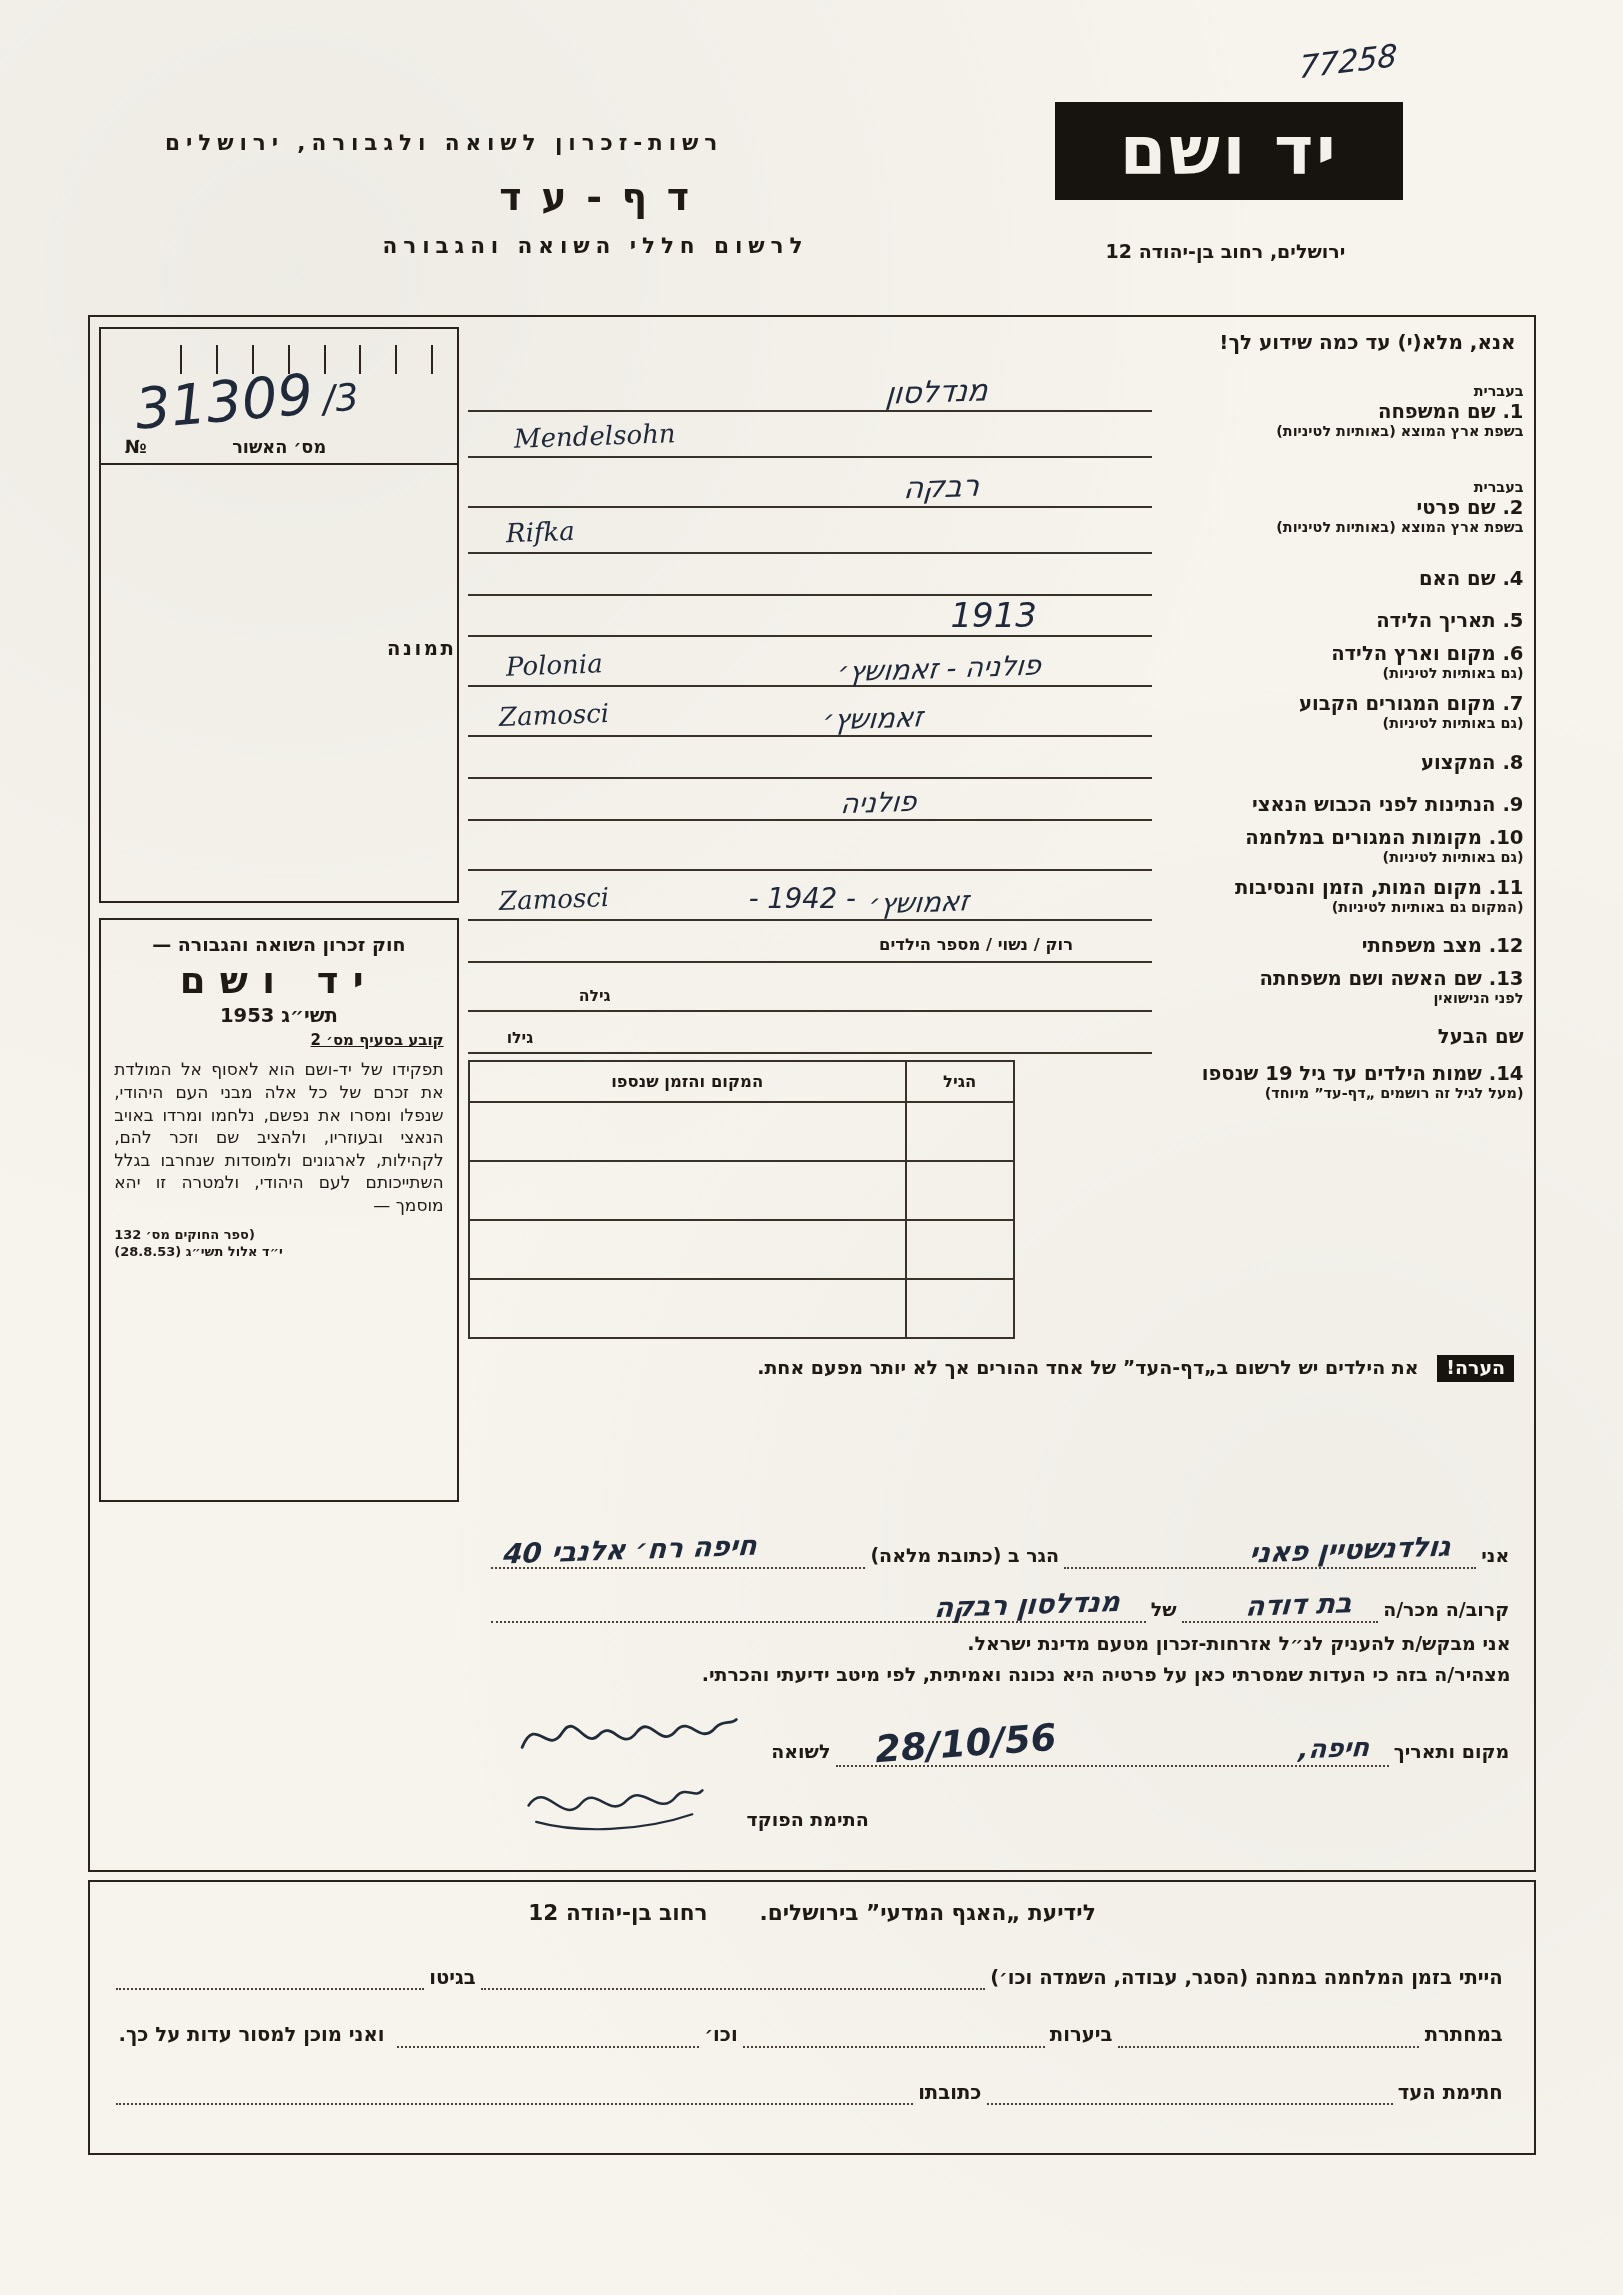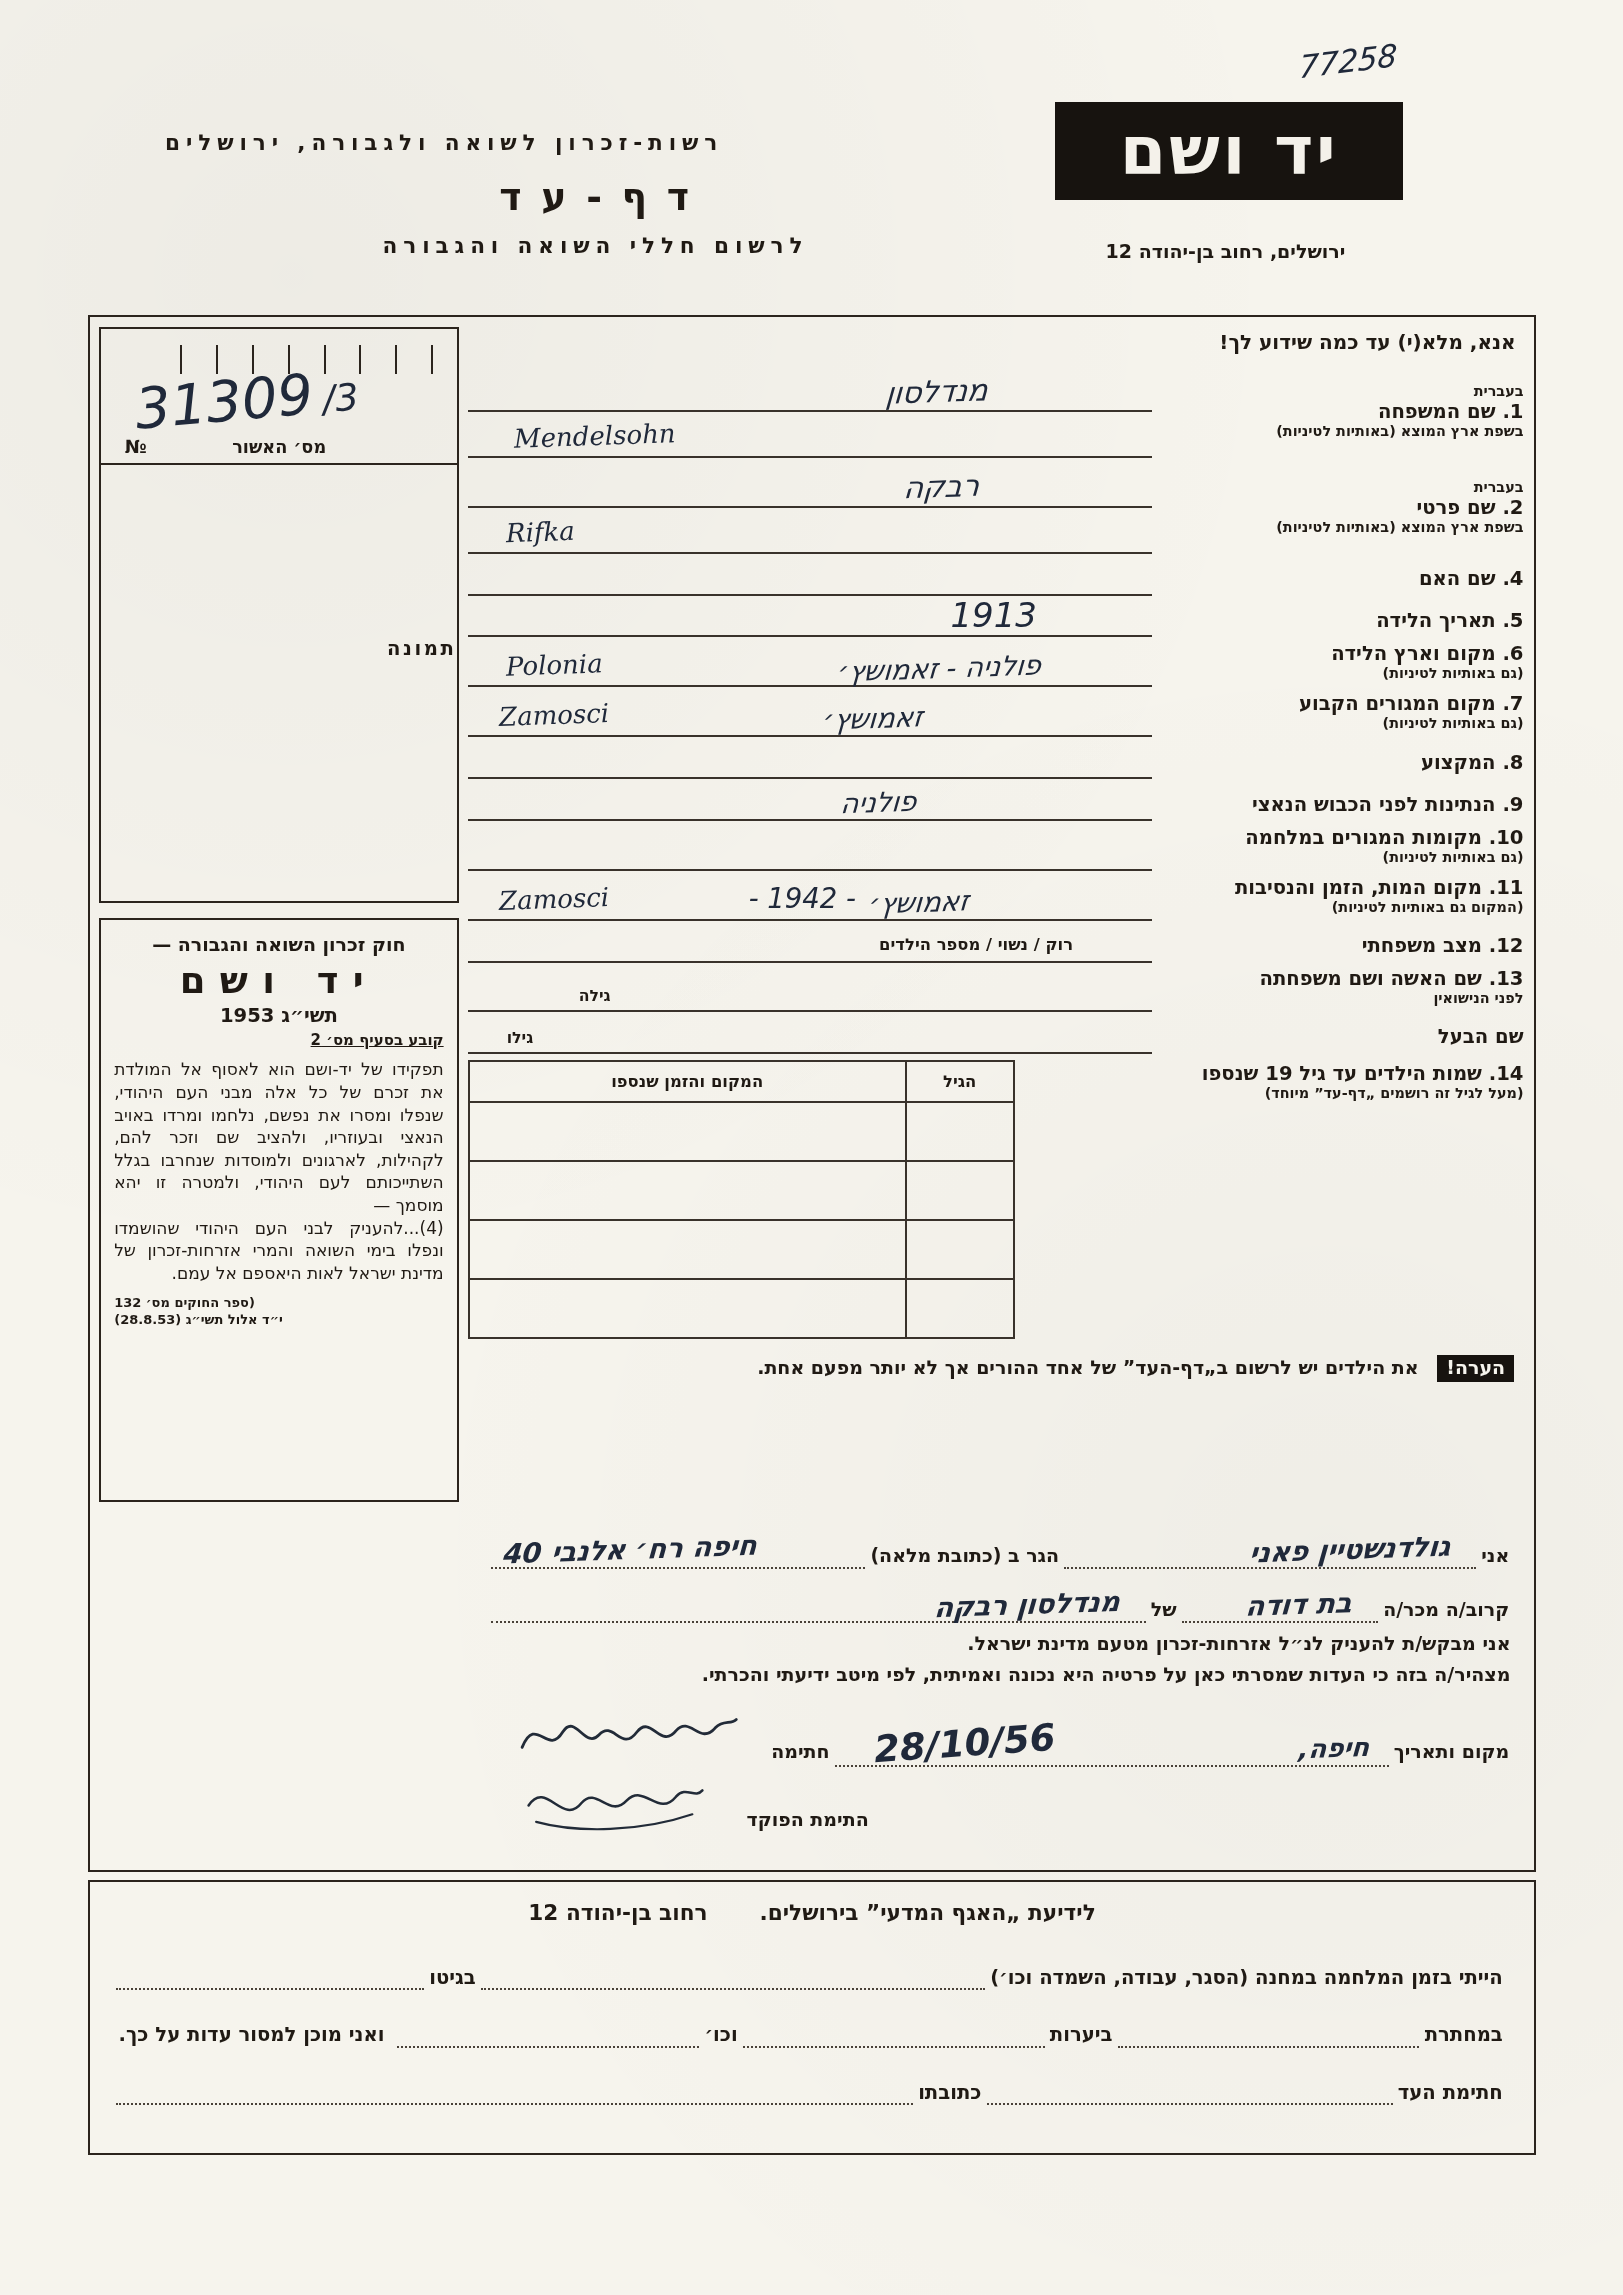--- a/index.html
+++ b/index.html
@@ -356,21 +356,20 @@
           </div>
           <div class="photo-label">תמונה</div>
         </div>
 
         <div class="law-box">
           <div class="l1">חוק זכרון השואה והגבורה —</div>
           <div class="l2">יד ושם</div>
           <div class="l3">תשי״ג 1953</div>
           <div class="l4">קובע בסעיף מס׳ 2</div>
           <div class="body">תפקידו של יד-ושם הוא לאסוף אל המולדת את זכרם של כל אלה מבני העם היהודי, שנפלו ומסרו את נפשם, נלחמו ומרדו באויב הנאצי ובעוזריו, ולהציב שם וזכר להם, לקהילות, לארגונים ולמוסדות שנחרבו בגלל השתייכותם לעם היהודי, ולמטרה זו יהא מוסמך —</div>
-          <div class="body">(4)...להעניק לבני העם היהודי שהושמדו ונפלו בימי השואה והמרי אזרחות-זכרון של מדינת ישראל לאות היאספם אל עמם.</div>
           <div class="foot">
             <div>(ספר החוקים מס׳ 132</div>
             <div>י״ד אלול תשי״ג (28.8.53)</div>
           </div>
         </div>
       </div>
     </div>
 
     <div class="decl">
       <div class="dline">
@@ -395,21 +394,21 @@
       </div>
       <div class="statement">אני מבקש/ת להעניק לנ״ל אזרחות-זכרון מטעם מדינת ישראל.</div>
       <div class="statement">מצהיר/ה בזה כי העדות שמסרתי כאן על פרטיה היא נכונה ואמיתית, לפי מיטב ידיעתי והכרתי.</div>
 
       <div class="sigrow">
         <span class="plabel">מקום ותאריך</span>
         <span class="dotted dgrow2">
           <span class="hw he hw-place">חיפה,</span>
           <span class="hw hw-date" dir="ltr">28/10/56</span>
         </span>
-        <span class="plabel">חתימה</span>
+        <span class="plabel">לשואה</span>
         <svg class="sig-svg" viewBox="0 0 320 90">
           <path d="M8 62 C 28 14, 44 76, 66 40 C 84 12, 98 66, 118 44 C 138 22, 150 70, 172 40 C 192 14, 206 66, 228 38 C 248 16, 262 60, 284 34 C 296 22, 306 30, 314 22" fill="none" stroke="#222b38" stroke-width="4" stroke-linecap="round"></path>
         </svg>
       </div>
 
       <div class="offrow">
         <span class="spacer"></span>
         <span class="plabel">התימת הפוקד</span>
         <svg class="sig-svg2" viewBox="0 0 300 100">
           <path d="M12 50 C 40 8, 66 84, 96 46 C 120 18, 140 72, 168 42 C 196 14, 218 70, 246 36 C 262 18, 276 40, 288 26" fill="none" stroke="#222b38" stroke-width="4" stroke-linecap="round"></path>

